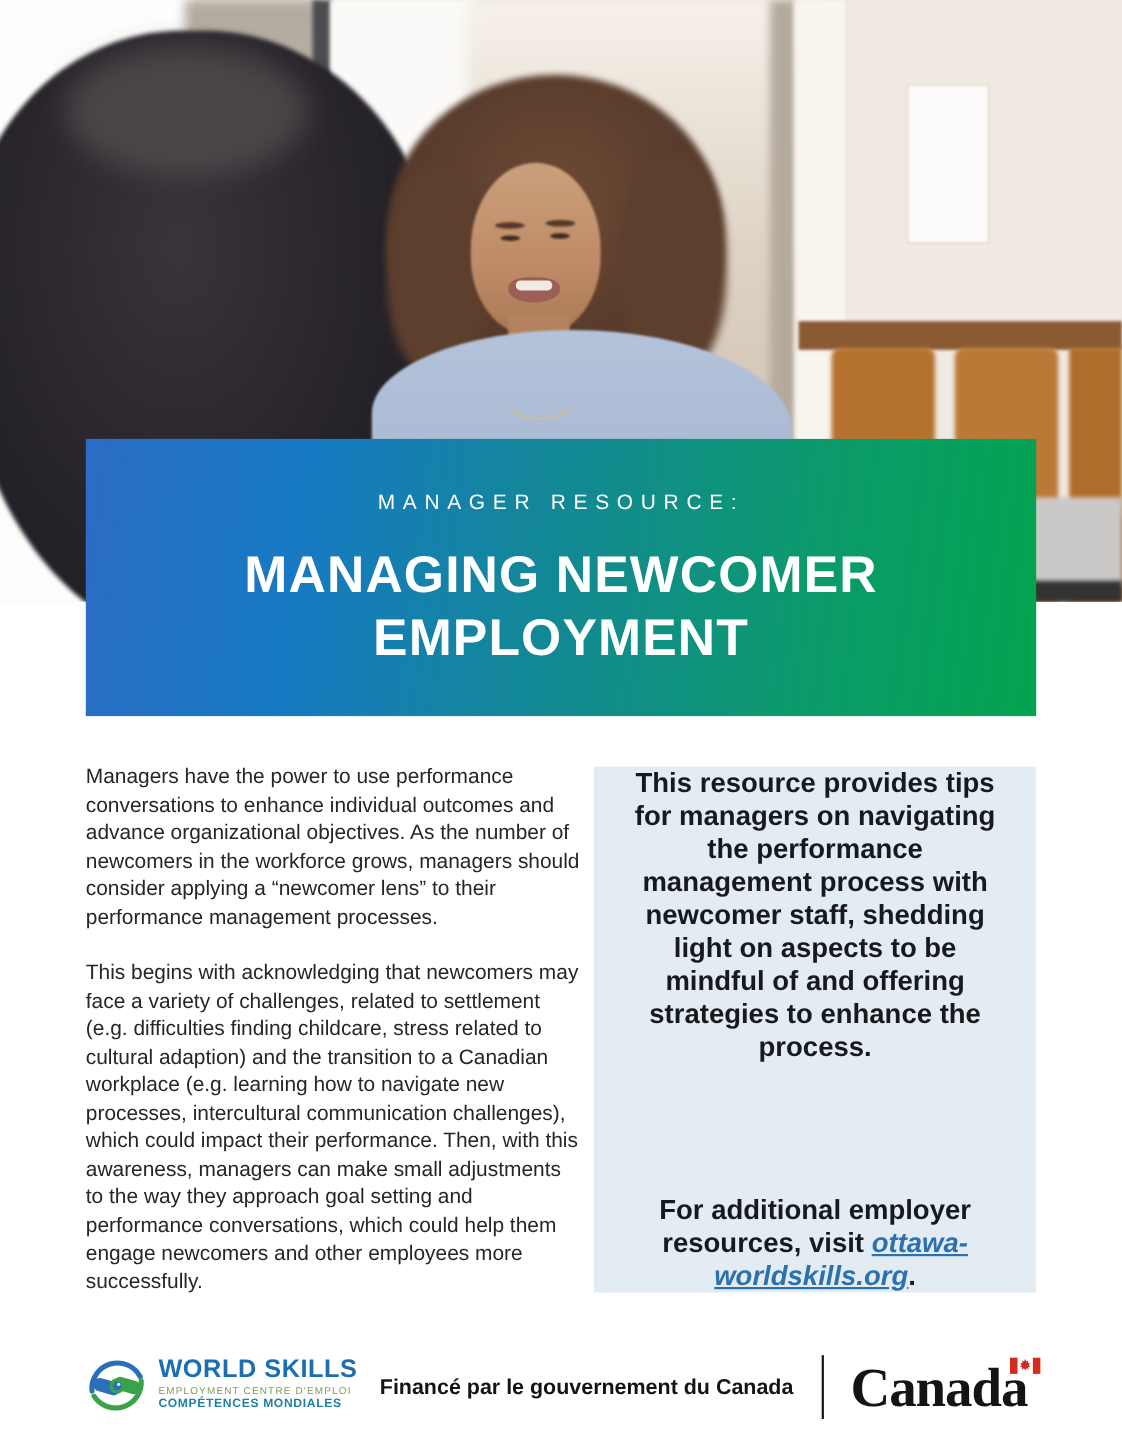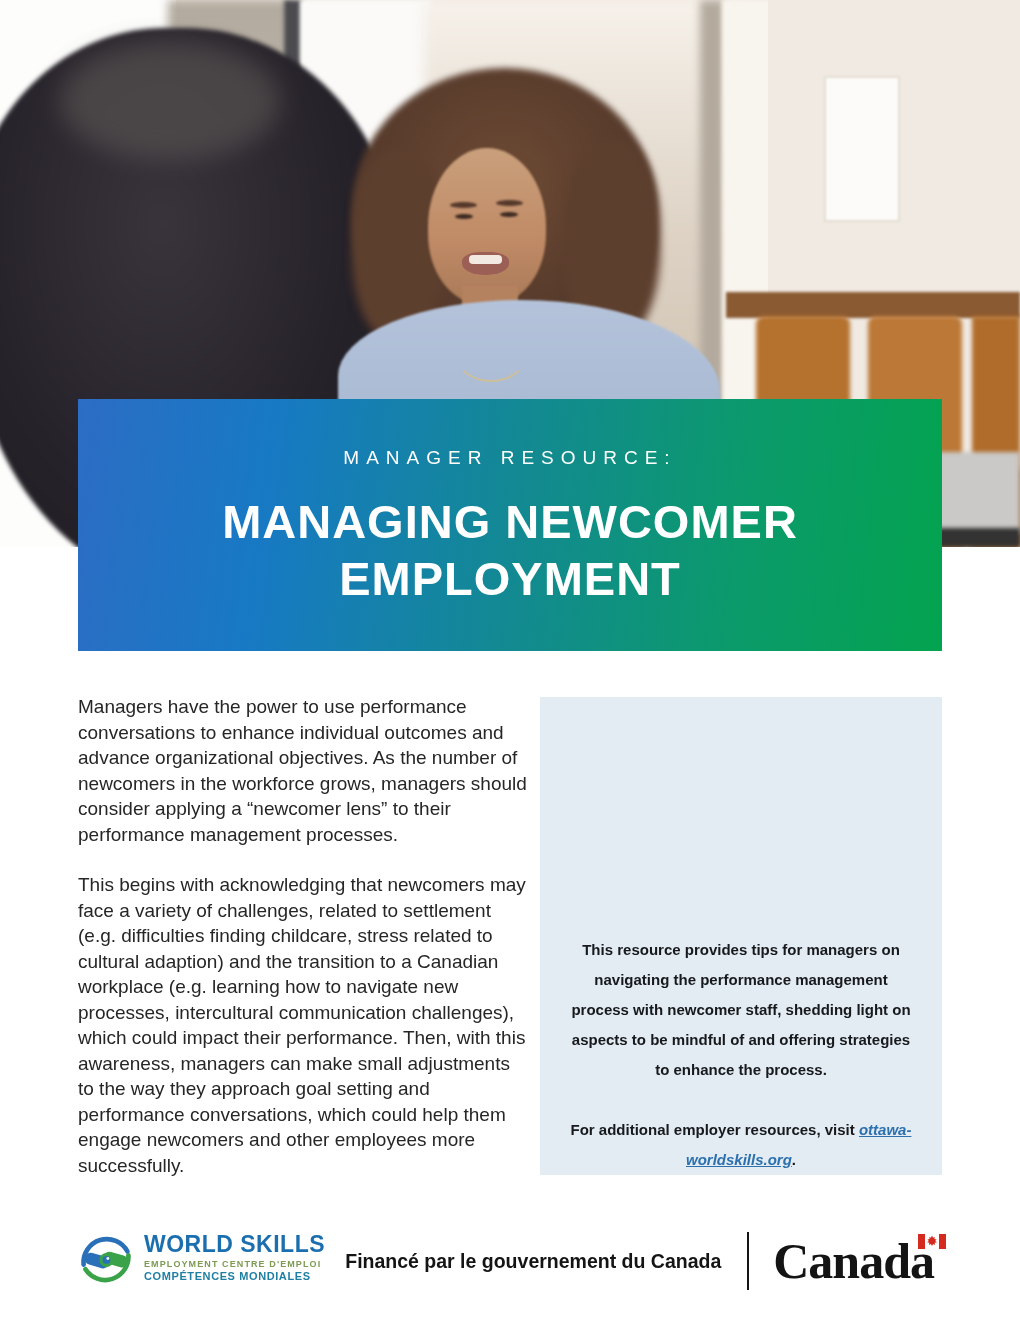--- a/index.html
+++ b/index.html
@@ -59,33 +59,33 @@
       color:#fff; text-align:center; }
   .banner-eyebrow { margin-top:48px; font-size:19px; font-weight:400; letter-spacing:7px; }
   .banner-title { margin-top:24px; font-size:47px; line-height:57px; font-weight:700; letter-spacing:1px; }
 
   
   .left-col { position:absolute; left:78px; top:694px; width:452px; color:#262626;
       font-size:19px; line-height:25.5px; }
   .left-col p + p { margin-top:25px; }
 
   .info-box { position:absolute; left:540px; top:697px; width:402px; height:478px;
-      background:#e3ecf3; display:flex; flex-direction:column; justify-content:flex-end;
+      background:#e3ecf3; display:flex; flex-direction:column; justify-content:space-between;
       padding:0 26px; text-align:center; color:#17191c; font-weight:700;
-      font-size:15px; line-height:30px; }
+      font-size:25px; line-height:30px; }
   .info-box p + p { margin-top:30px; }
   .info-link { color:#2c70ae; font-weight:700; text-decoration:underline;font-style:italic; }
 
   
   .footer { position:absolute; left:78px; top:1218px; width:864px; height:86px;
       display:flex; align-items:center; }
   .ws-logo { display:flex; align-items:flex-start; gap:10px; }
   .ws-text { display:flex; flex-direction:column; }
   .ws-name { font-size:23px; font-weight:600; color:#1c6fae; letter-spacing:.5px; line-height:26px; }
-  .ws-line1 { font-size:9px; font-weight:700; color:#7d9b53; letter-spacing:1.1px; margin-top:2px; }
+  .ws-line1 { font-size:9px; font-weight:400; color:#7d9b53; letter-spacing:1.1px; margin-top:2px; }
   .ws-line2 { font-size:11px; font-weight:600; color:#1f7fa3; letter-spacing:.6px; margin-top:1px; }
   .footer-spacer { flex:1; }
   .funded { text-align:right; font-weight:700; font-size:19.5px; line-height:23px; color:#141414; }
   .footer-divider { width:2px; height:58px; background:#141414; margin:0 24px 0 26px; }
   .canada-wrap { position:relative; padding-right:8px; }
   .canada-word { font-family:"Liberation Serif", serif; font-size:50px; font-weight:700;
       color:#141414; letter-spacing:-1px; line-height:50px; }
   .canada-flag { position:absolute; top:-2px; right:-4px; }
 </style>
 </head>

